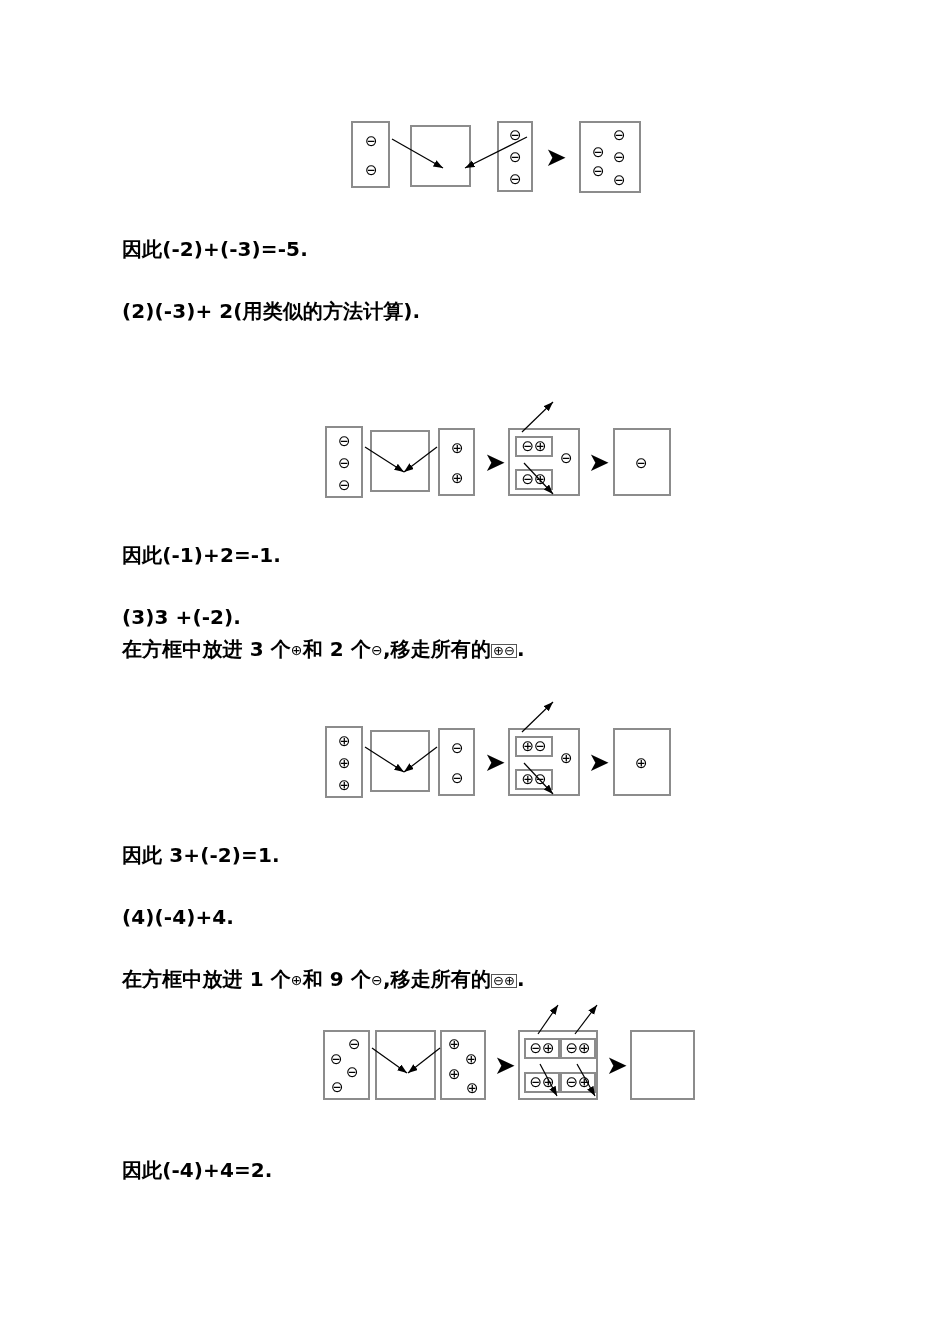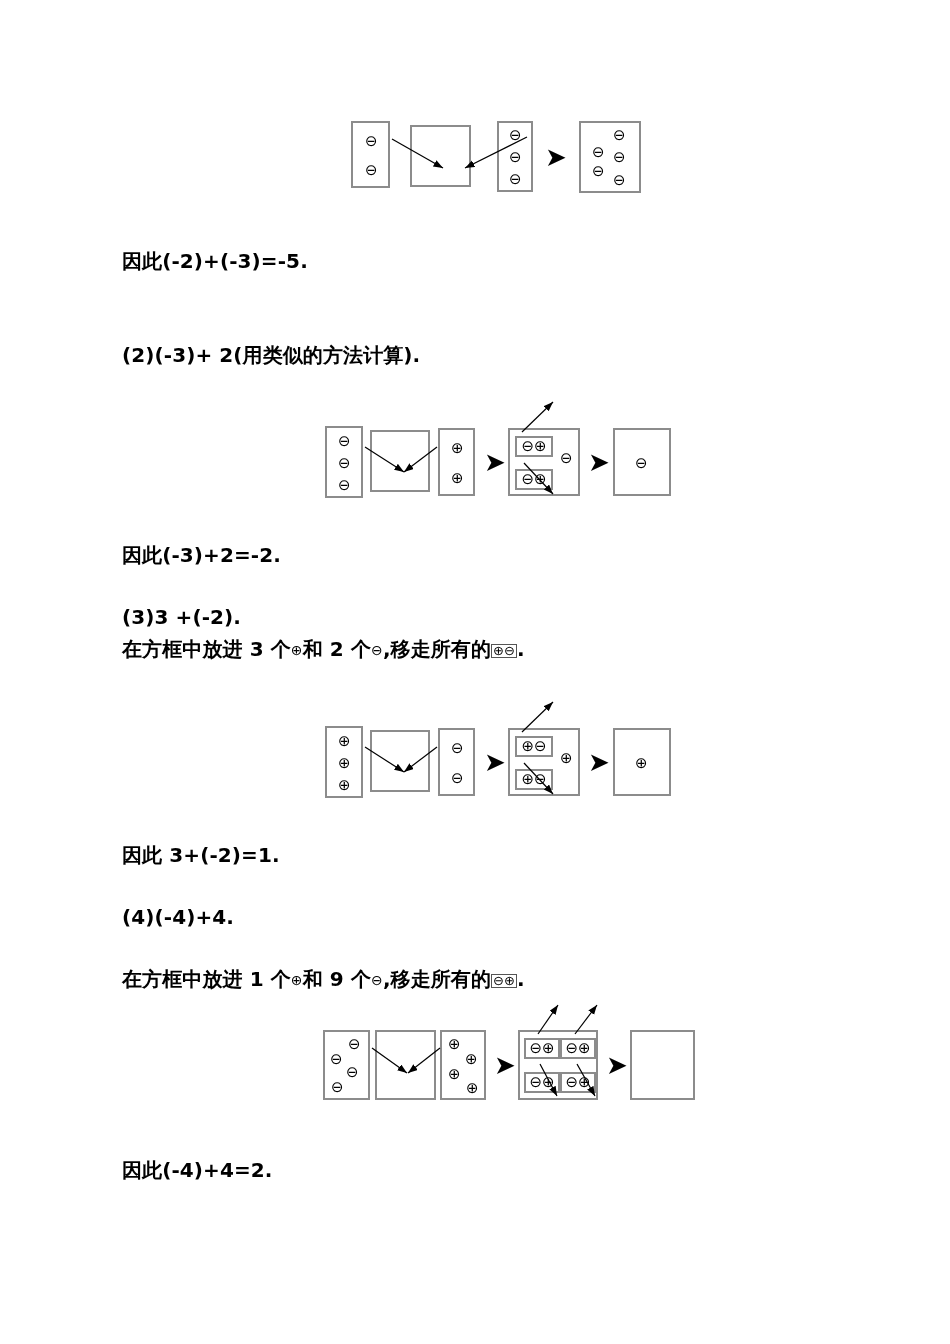--- a/index.html
+++ b/index.html
@@ -133,25 +133,25 @@
       <defs>
         <marker id="ah1" markerWidth="9" markerHeight="9" refX="8" refY="3" orient="auto">
           <path d="M0,0 L8,3 L0,6 z" fill="#000"></path>
         </marker>
       </defs>
       <line x1="392" y1="139" x2="443" y2="168" stroke="#000" stroke-width="1.2" marker-end="url(#ah1)"></line>
       <line x1="527" y1="137" x2="465" y2="168" stroke="#000" stroke-width="1.2" marker-end="url(#ah1)"></line>
     </svg>
   </div>
 
-  <div class="para" style="top:234px;margin-top:12px;">
+  <div class="para" style="top:234px;">
     <span class="cn">因此(-2)+(-3)=-5.</span>
   </div>
 
-  <div class="para" style="top:296px;margin-top:44px;">
+  <div class="para" style="top:296px;">
     <span class="cn">(2)(-3)+ 2(用类似的方法计算).</span>
   </div>
 
 
   <div class="diagram" style="left:0; top:400px; width:950px; height:125px;">
 
     <div class="dbox" style="left:325px; top:26px; width:38px; height:72px;">
       <span class="token" style="left:11px; top:6px;">⊖</span>
       <span class="token" style="left:11px; top:28px;">⊖</span>
       <span class="token" style="left:11px; top:50px;">⊖</span>
@@ -191,21 +191,21 @@
         </marker>
       </defs>
       <line x1="365" y1="47" x2="404" y2="72" stroke="#000" stroke-width="1.2" marker-end="url(#ah2)"></line>
       <line x1="437" y1="47" x2="404" y2="72" stroke="#000" stroke-width="1.2" marker-end="url(#ah2)"></line>
       <line x1="522" y1="32" x2="553" y2="2" stroke="#000" stroke-width="1.2" marker-end="url(#ah2)"></line>
       <line x1="524" y1="63" x2="553" y2="94" stroke="#000" stroke-width="1.2" marker-end="url(#ah2)"></line>
     </svg>
   </div>
 
   <div class="para" style="top:540px;">
-    <span class="cn">因此(-3)+2=-2.</span>
+    <span class="cn">因此(-1)+2=-1.</span>
   </div>
 
   <div class="para" style="top:602px;">
     <span class="cn">(3)3 +(-2).</span>
   </div>
 
   <div class="para" style="top:634px;">
     <span class="cn">在方框中放进 3 个</span><span class="sym-inline">⊕</span><span class="cn">和 2 个</span><span class="sym-inline">⊖</span><span class="cn">,移走所有的</span><span class="sym-boxed">⊕⊖</span><span class="cn">.</span>
   </div>
 

